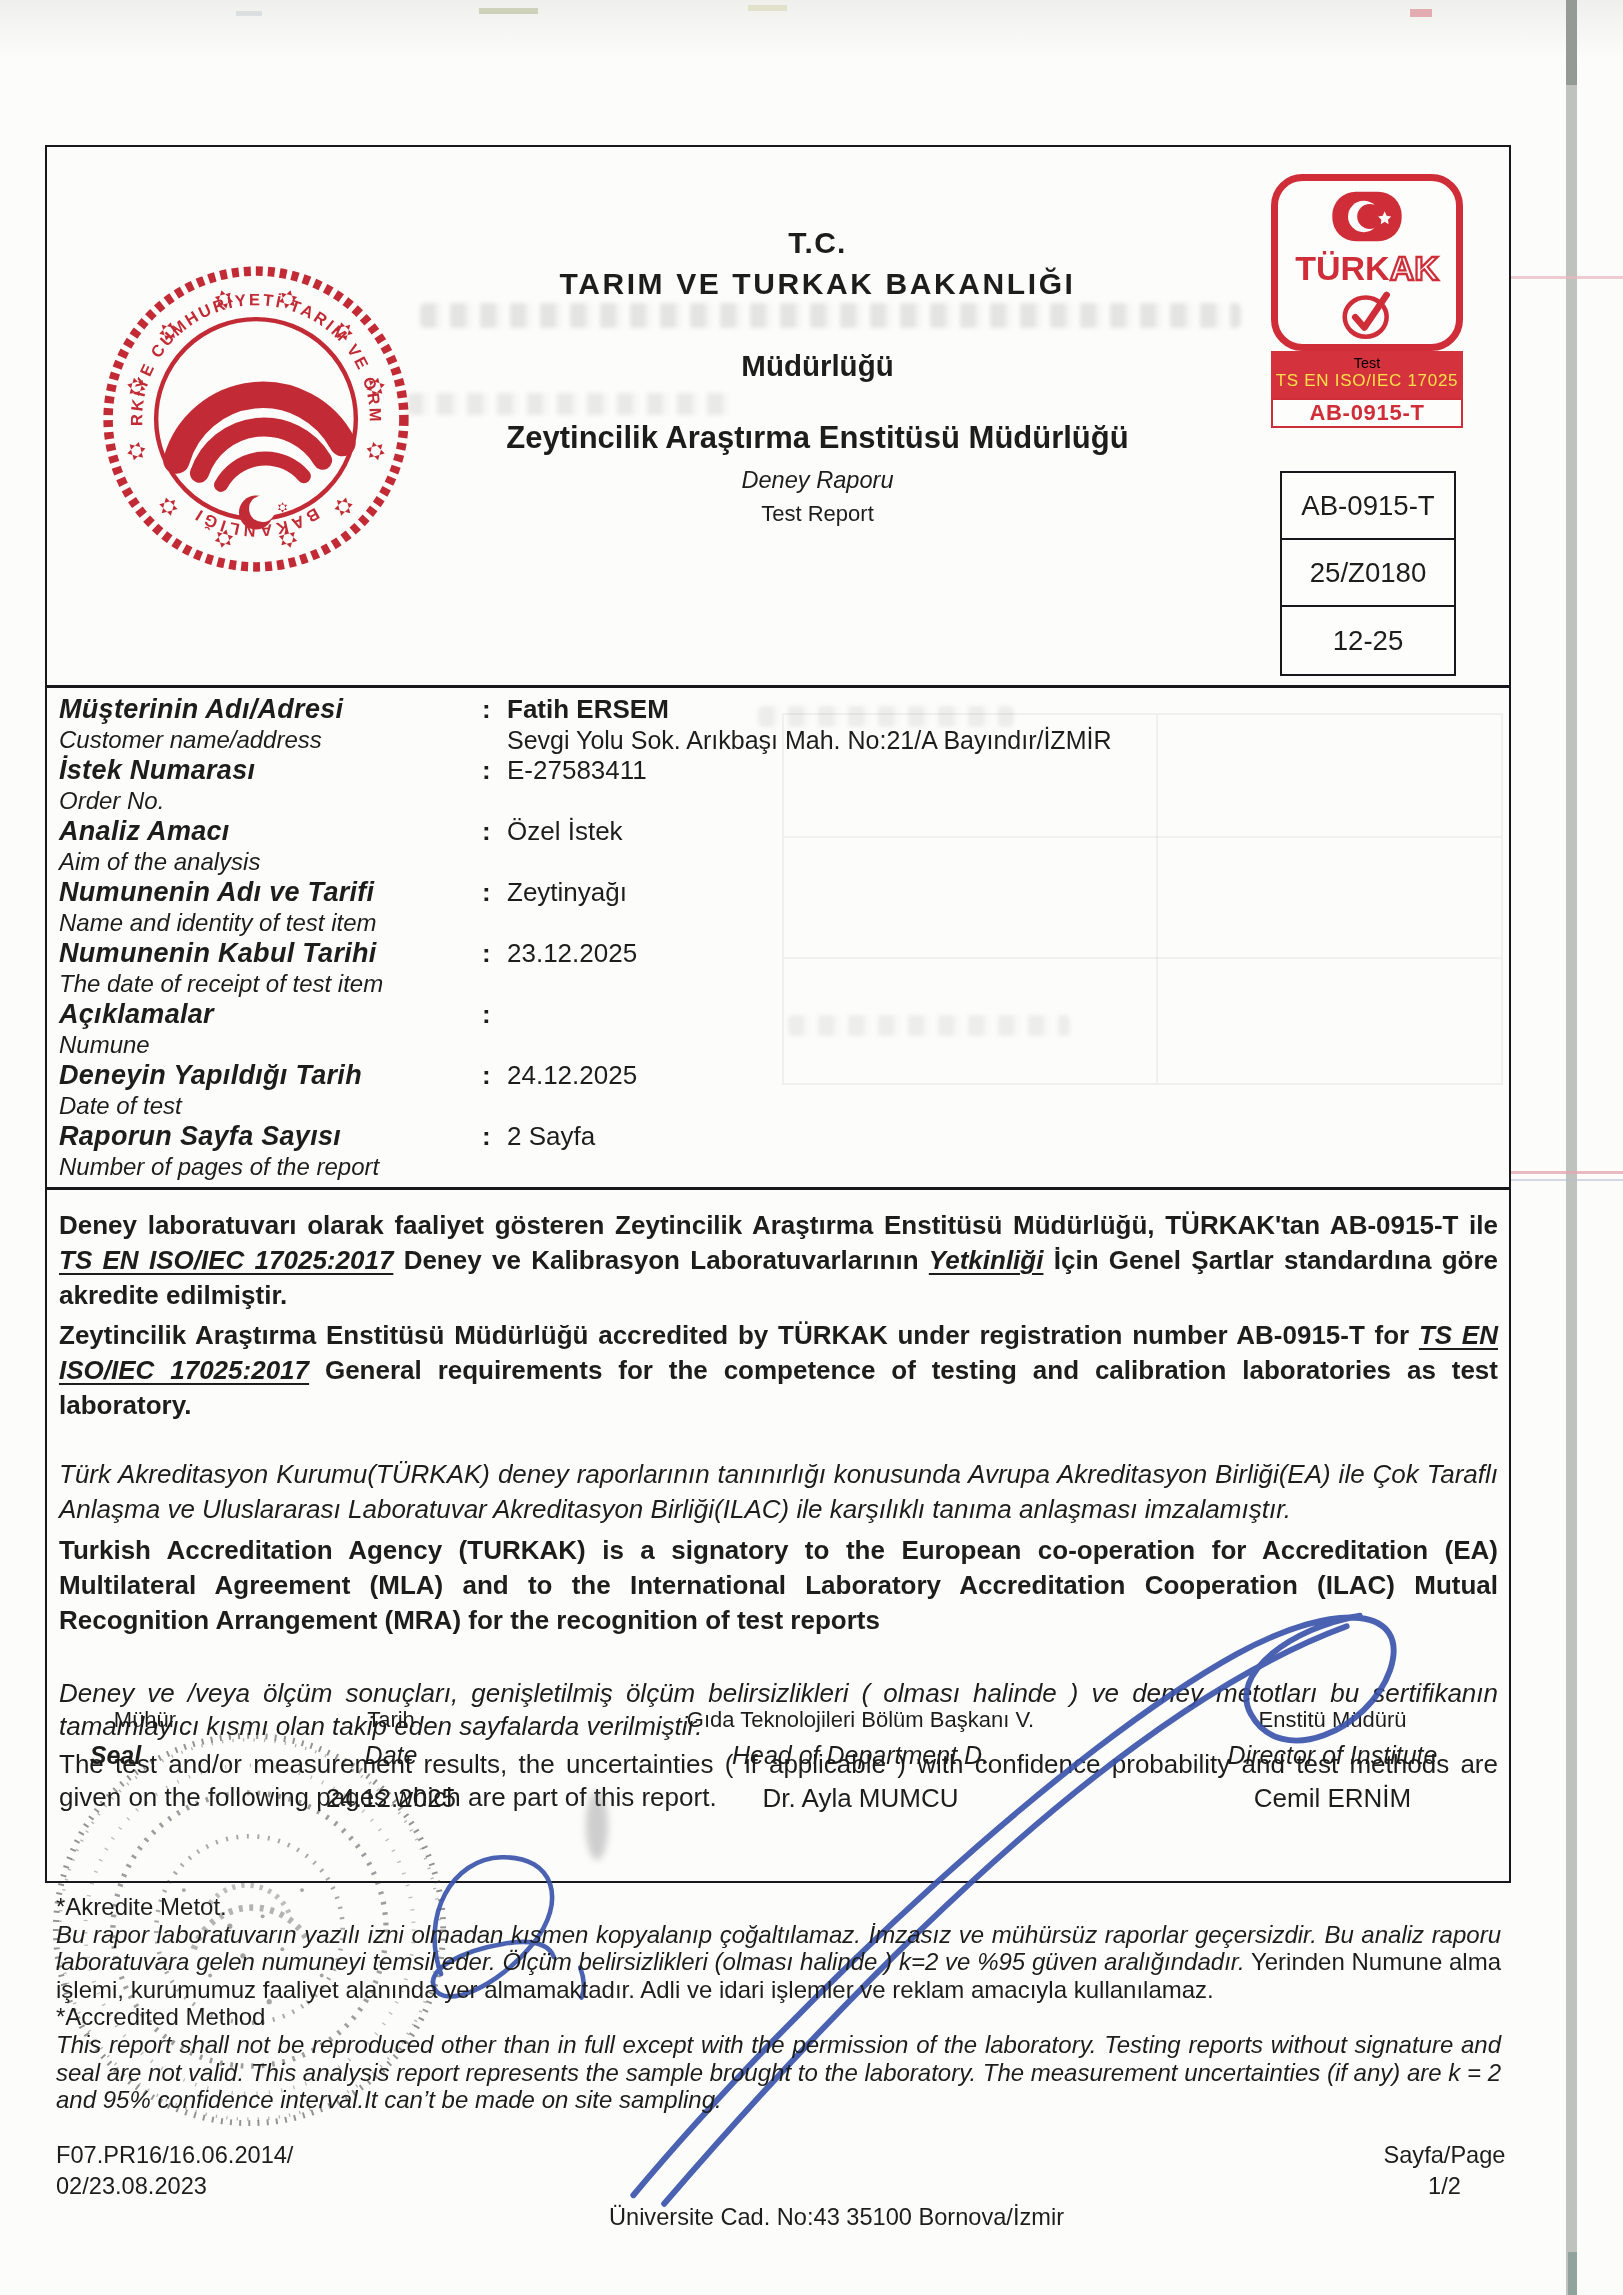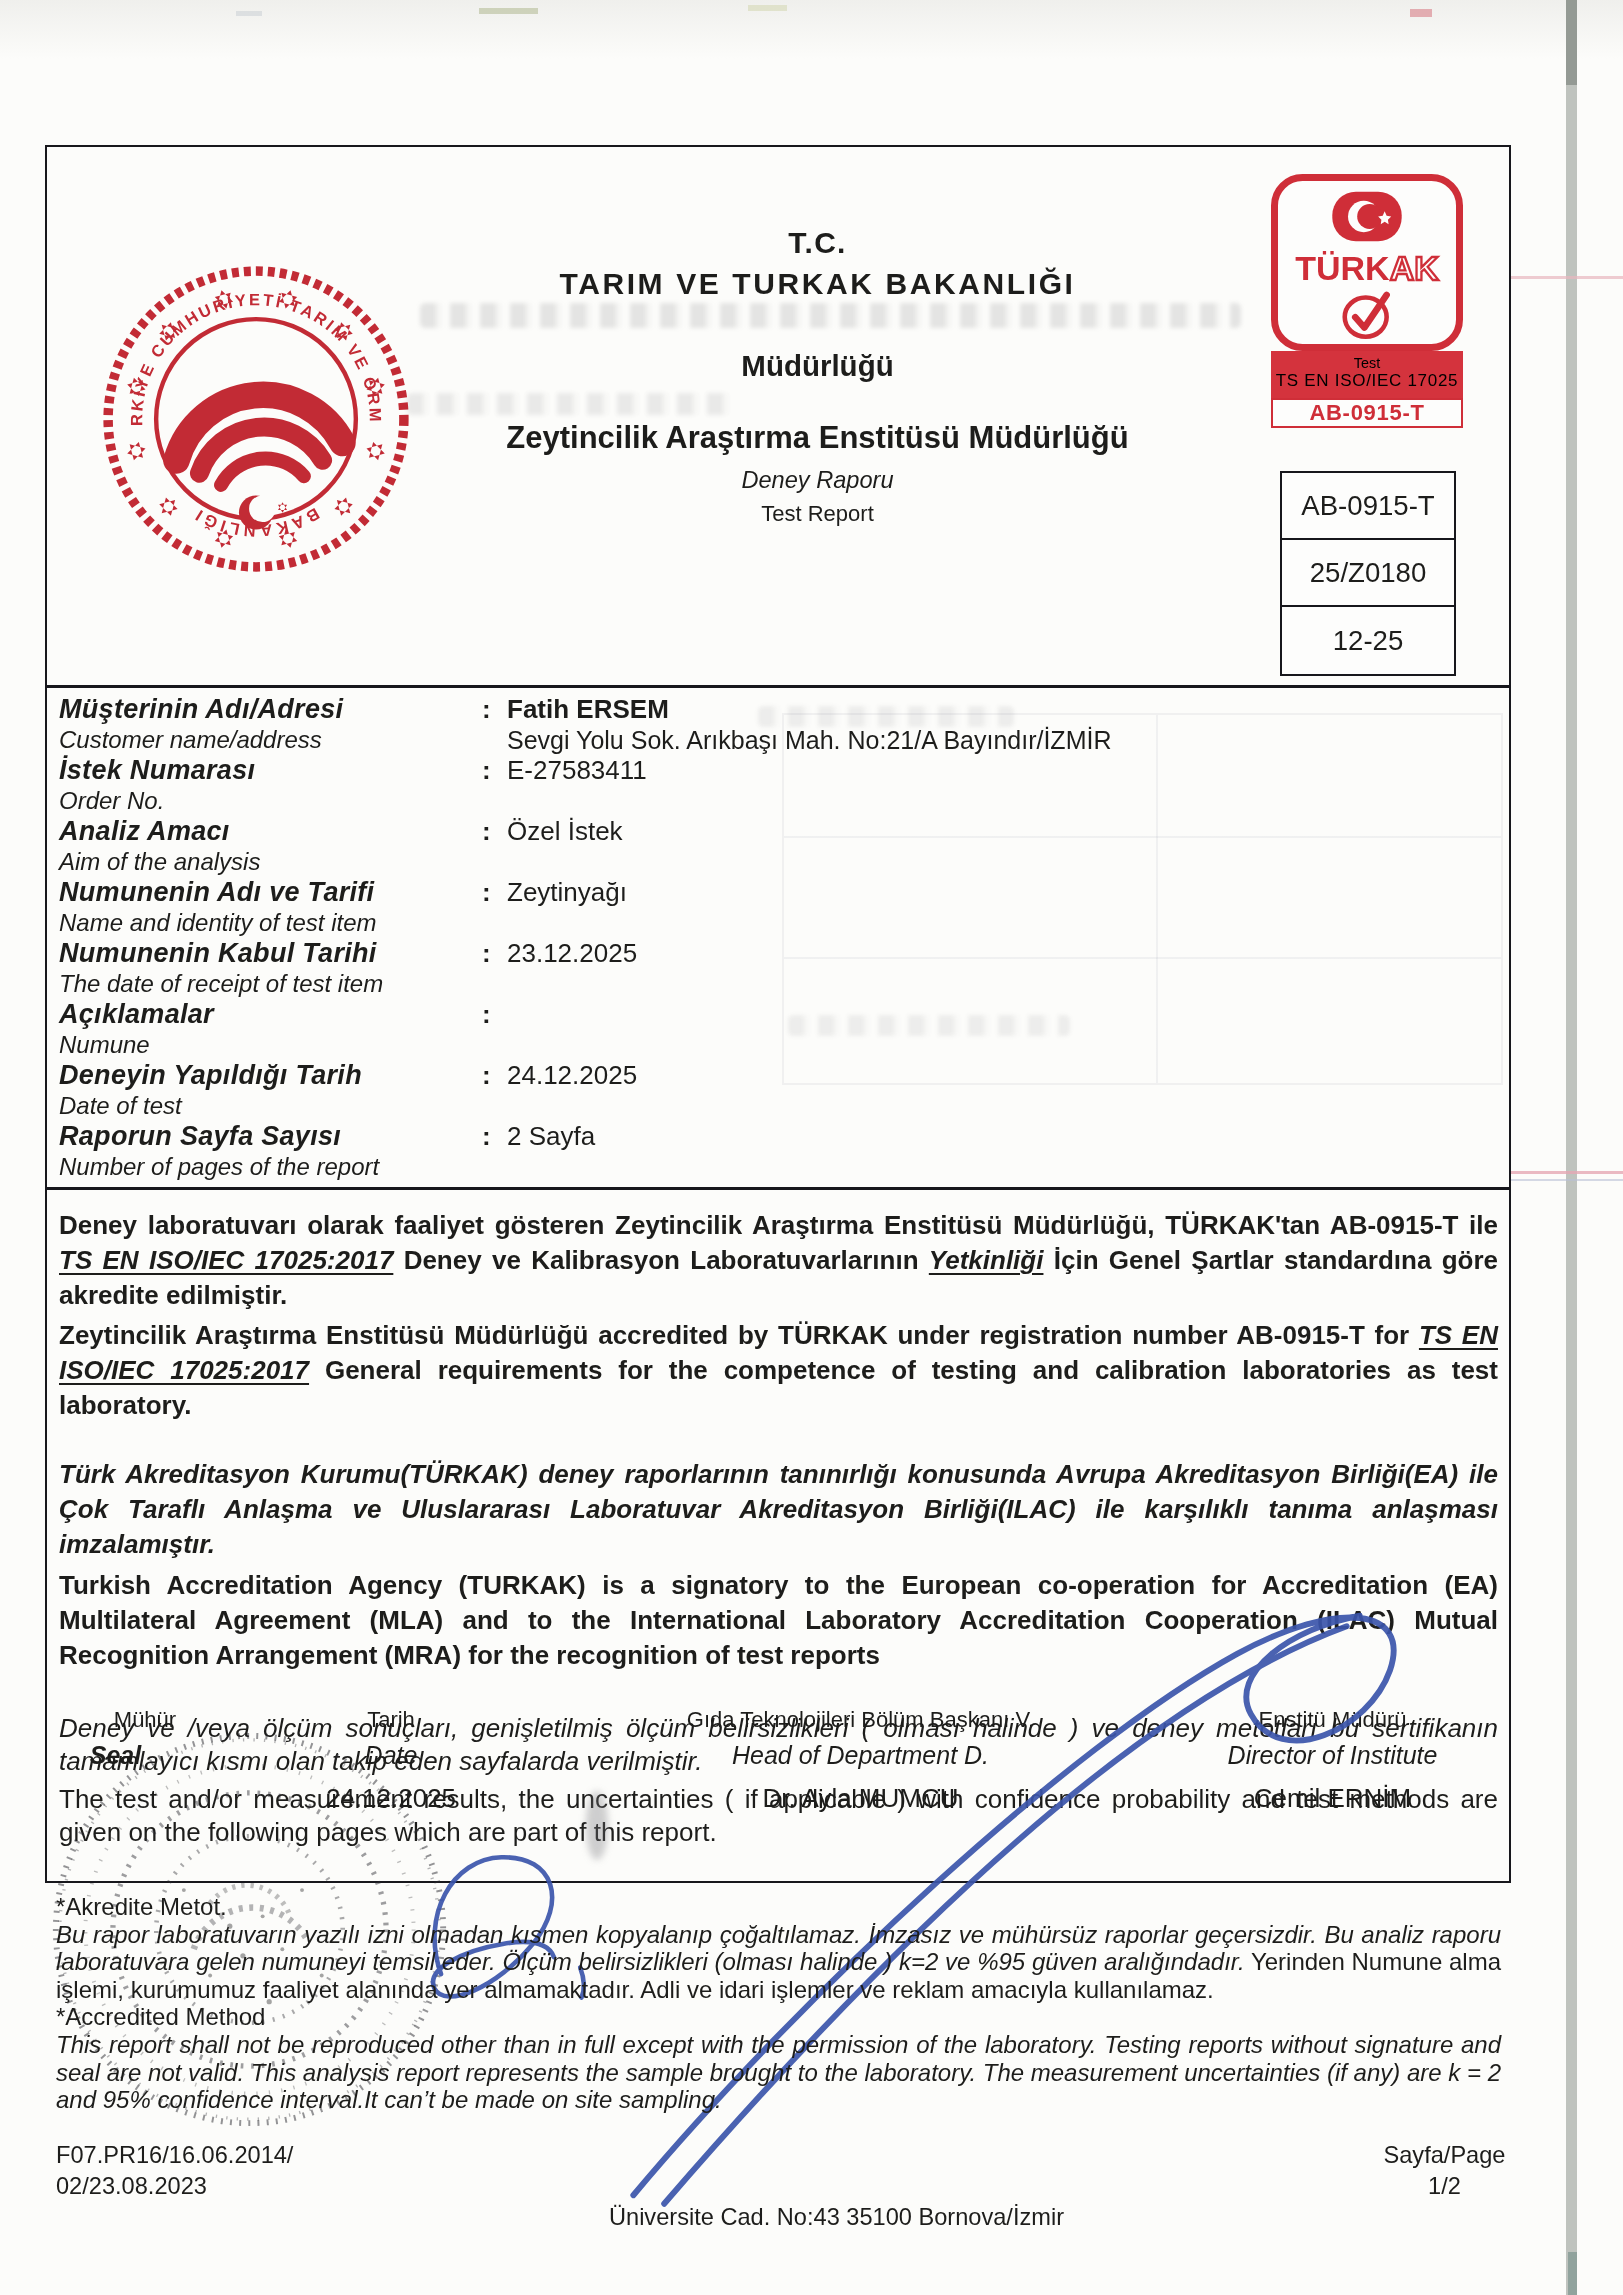--- a/index.html
+++ b/index.html
@@ -47,21 +47,21 @@
   .tk{left:1271px;top:174px;width:192px;}
   .tk-box{box-sizing:border-box;height:177px;border:7.2px solid #cf2e38;border-radius:31.5px;
           position:relative;background:#fdfdfc;}
   .tk-crest{position:absolute;left:50%;top:9.2px;transform:translateX(-50%);}
   .tk-word{position:absolute;left:0;top:68px;width:100%;text-align:center;font-size:34px;
            font-weight:bold;color:#cf2e38;letter-spacing:0;}
   .tk-word .out{color:#fdfdfc;-webkit-text-stroke:2.3px #cf2e38;}
   .tk-check{position:absolute;left:50%;top:106px;transform:translateX(-50%);}
   .tk-banner{box-sizing:border-box;height:47px;background:#d4333d;text-align:center;padding-top:4.6px;}
   .tk-b1{font-size:14.4px;color:#000000;line-height:15.8px;}
-  .tk-b2{font-size:17px;color:#000000;letter-spacing:0.7px;line-height:19.7px;}
+  .tk-b2{font-size:17px;color:#fde047;letter-spacing:0.7px;line-height:19.7px;}
   .tk-strip{box-sizing:border-box;height:30px;border:2.6px solid #cf2e38;background:#fdfdfc;
             color:#cf2e38;font-size:22px;font-weight:bold;display:flex;align-items:center;
             justify-content:center;letter-spacing:0.7px;}
   
   .ntab{left:1280px;top:471px;width:176px;height:205px;border:2.6px solid #17171c;box-sizing:border-box;
         display:grid;grid-template-rows:1fr 1fr 1fr;background:#fdfdfc;}
   .ntab .cell{display:flex;align-items:center;justify-content:center;font-size:27.6px;
         border-bottom:2.6px solid #17171c;}
   .ntab .cell:last-child{border-bottom:none;}
   
@@ -73,21 +73,21 @@
   .le{font-size:24px;font-style:italic;}
   .spn{font-size:26px;font-weight:bold;}
   .v1{font-size:26px;}
   .vb{font-weight:bold;}
   .v2{font-size:25px;}
   
   .paras{left:59px;top:1208px;width:1439px;}
   .paras p{margin:0;text-align:justify;font-size:26px;line-height:35px;}
   .b1,.b2{font-weight:bold;}
   .b2{margin-top:5.3px !important;}
-  .b3{font-weight:bold;font-style:italic;margin-top:34px !important;}
+  .b3{font-weight:normal;font-style:italic;margin-top:34px !important;}
   .b4{font-weight:bold;margin-top:5.3px !important;}
   .b5{font-style:italic;margin-top:39px !important;line-height:33px !important;}
   .b6{margin-top:5.3px !important;line-height:33px !important;}
   .us{font-style:italic;text-decoration:underline;text-decoration-thickness:2px;text-underline-offset:3.9px;}
   
   .sig{top:1707px;text-align:center;}
   .sig-seal{left:53px;width:184px;}
   .sig-date{left:276px;width:230px;}
   .sig-head{left:578px;width:565px;}
   .sig-dir{left:1142px;width:381px;}

